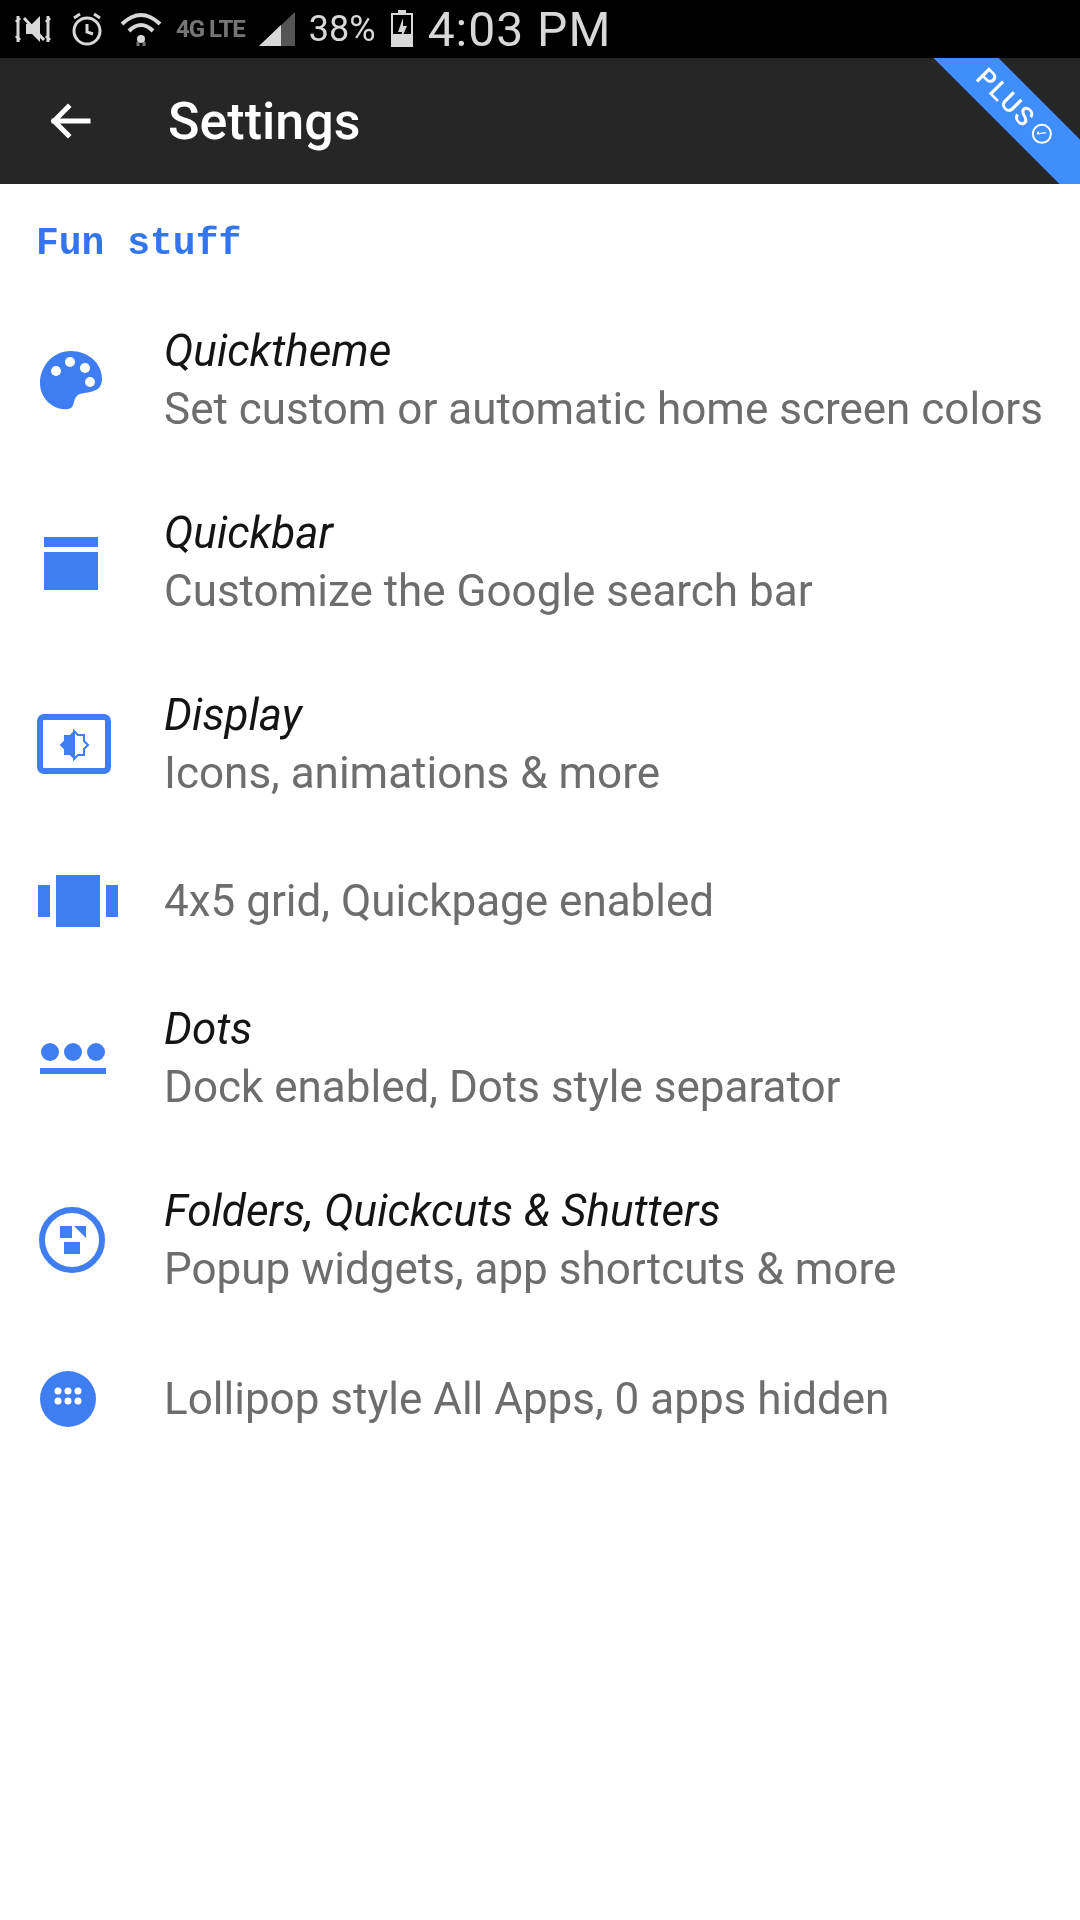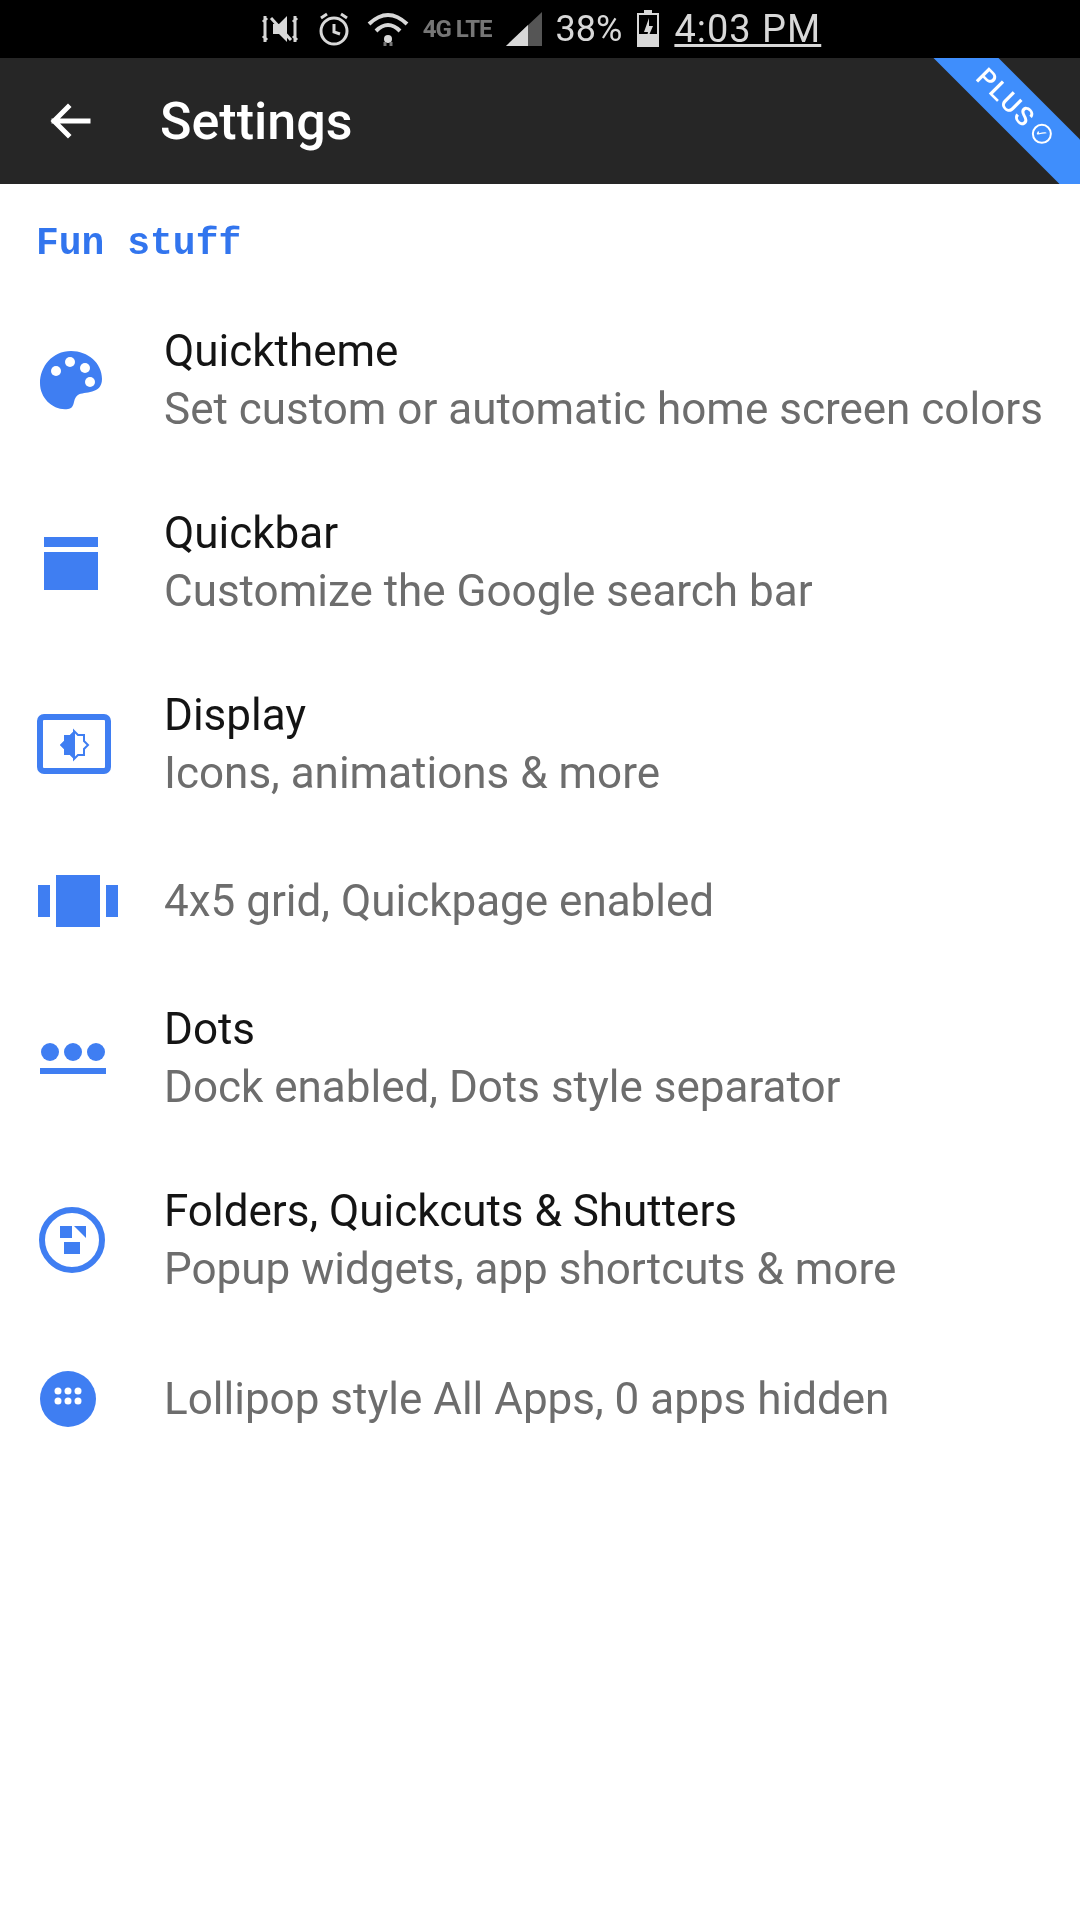--- a/index.html
+++ b/index.html
@@ -1,40 +1,40 @@
 <!DOCTYPE html>
 <html><head>
 <meta charset="utf-8">
 <style>
   * { margin: 0; padding: 0; box-sizing: border-box; }
   html, body { width: 1080px; height: 1920px; font-family: Roboto, "Helvetica Neue", Arial, sans-serif; background: #fff; overflow: hidden; }
   .screen { width: 1080px; height: 1920px; display: flex; flex-direction: column; }
 
   
-  .status-bar { height: 58px; background: #000; color: #d8d8d8; display: flex; align-items: center; justify-content: center; padding: 0 12px; gap: 14px; font-size: 36px; }
+  .status-bar { height: 58px; background: #000; color: #d8d8d8; display: flex; align-items: center; justify-content: flex-start; padding: 0 12px; gap: 14px; font-size: 36px; }
   .status-bar .dim { opacity: 0.55; }
-  .status-bar .time { font-size: 38px; letter-spacing: 1px; text-decoration: underline; }
+  .status-bar .time { font-size: 48px; letter-spacing: 1px; }
   .status-bar svg { display: block; }
 
   
-  .app-bar { position: relative; height: 126px; background: #262626; color: #fff; display: flex; align-items: center; padding-left: 40px; overflow: hidden; }
+  .app-bar { position: relative; height: 126px; background: #262626; color: #fff; display: flex; align-items: center; padding-left: 40px; overflow: hidden; gap: 8px; }
   .back-btn { width: 60px; height: 60px; display: flex; align-items: center; justify-content: center; margin-right: 60px; cursor: pointer; }
   .app-title { font-size: 52px; font-weight: 500; }
   .plus-ribbon { position: absolute; top: 0; right: 0; width: 160px; height: 160px; overflow: hidden; pointer-events: auto; cursor: pointer; }
   .plus-ribbon .rib { position: absolute; top: 26px; right: -60px; width: 250px; height: 46px; background: #3f8efc; color: #fff; transform: rotate(45deg); display: flex; align-items: center; justify-content: center; font-size: 26px; letter-spacing: 2px; font-weight: 500; gap: 6px; }
   .plus-ribbon .rib .chk { width: 20px; height: 20px; border: 2px solid #fff; border-radius: 50%; display: flex; align-items: center; justify-content: center; font-size: 14px; }
 
   
   .content { flex: 1; background: #fff; padding-top: 18px; }
   .section-header { color: #3275ee; font-size: 38px; font-weight: 700; padding: 20px 36px 24px; font-family: Liberation Mono, monospace; }
   .item { display: flex; align-items: center; padding: 36px 36px 36px 36px; cursor: pointer; }
   .item .icon-slot { width: 128px; display: flex; align-items: center; justify-content: flex-start; }
   .item .icon-slot svg { display:block; }
   .item .txt { flex: 1; }
-  .item .ttl { font-size: 44px; color: #141414; margin-bottom: 6px; }
+  .item .ttl { font-size: 44px; color: #141414; margin-bottom: 6px; font-style: italic; }
   .item .sub { font-size: 44px; color: #6d6d6d; }
 </style>
 </head>
 <body>
 
 <div class="screen">
 
   <div class="status-bar">
     <span>
       <svg width="42" height="38" viewBox="0 0 42 38">

